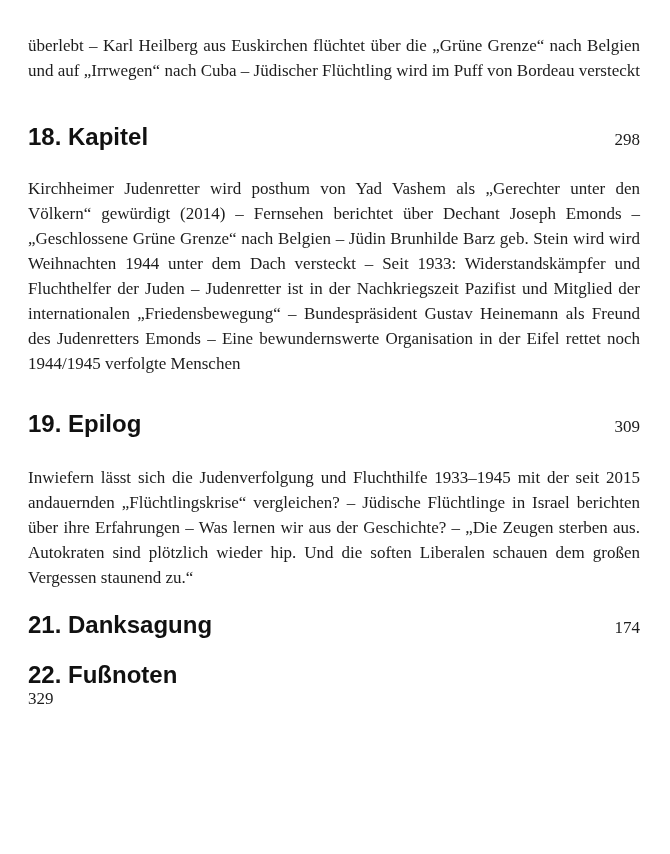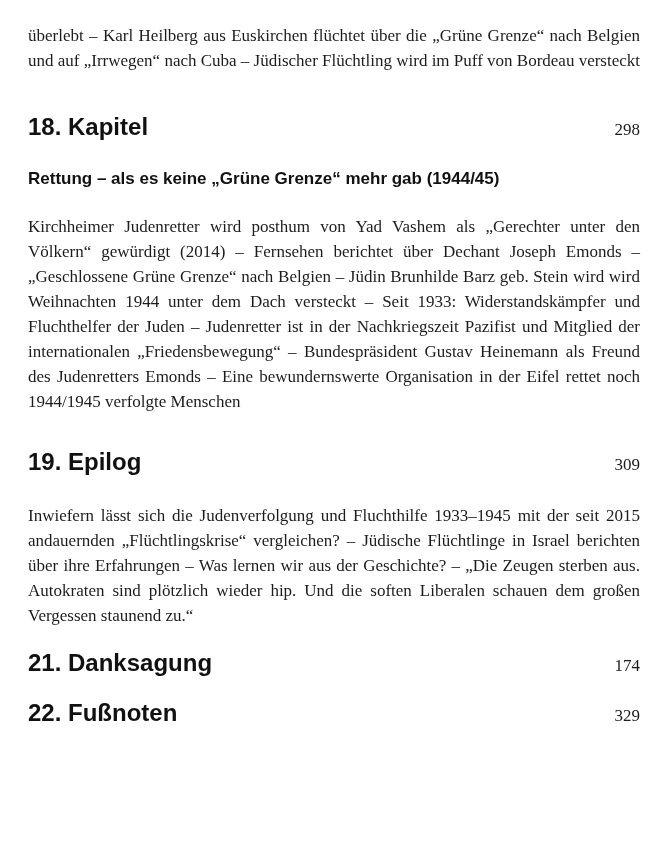--- a/index.html
+++ b/index.html
@@ -5,21 +5,21 @@
   html, body {
     margin: 0;
     padding: 0;
     background: #ffffff;
   }
   .page {
     position: relative;
     width: 670px;
     height: 854px;
     box-sizing: border-box;
-    padding: 6px 30px 0 28px;
+    padding: 16px 30px 0 28px;
     background: #ffffff;
     color: #1c1c1c;
     font-family: "Liberation Serif", serif;
     overflow: hidden;
   }
   .body-par {
     font-size: 17px;
     line-height: 25px;
     text-align: justify;
     color: #1c1c1c;
@@ -50,35 +50,34 @@
     color: #111111;
   }
   
   .m-entry18   { margin-top: 42px; }
   .m-subtitle  { margin-top: 26px; }
   .m-par18     { margin-top: 24px; }
   .m-entry19   { margin-top: 36px; }
   .m-par19     { margin-top: 26px; }
   .m-entry20   { margin-top: 34px; }
   .m-entry21   { margin-top: 23px; }
-  .m-entry22   { margin-top: 23px; }
+  .m-entry22   { margin-top: 23px; flex-direction: column; }
 </style>
 </head>
 <body>
 
 <div class="page">
 
   <p class="body-par">überlebt – Karl Heilberg aus Euskirchen flüchtet über die „Grüne Grenze“ nach Belgien und auf „Irrwegen“ nach Cuba – Jüdischer Flüchtling wird im Puff von Bordeau versteckt</p>
 
   <div class="toc-entry m-entry18">
     <span class="entry-title">18. Kapitel</span>
     <span class="entry-page">298</span>
   </div>
 
-  <div class="chapter-subtitle m-subtitle">Rettung – als es keine „Grüne Grenze“ mehr gab (1944/45)</div>
 
   <p class="body-par m-par18">Kirchheimer Judenretter wird posthum von Yad Vashem als „Gerechter unter den Völkern“ gewürdigt (2014) – Fernsehen berichtet über Dechant Joseph Emonds – „Geschlossene Grüne Grenze“ nach Belgien – Jüdin Brunhilde Barz geb. Stein wird wird Weihnachten 1944 unter dem Dach versteckt – Seit 1933: Widerstandskämpfer und Fluchthelfer der Juden – Judenretter ist in der Nachkriegszeit Pazifist und Mitglied der internationalen „Friedensbewegung“ – Bundespräsident Gustav Heinemann als Freund des Judenretters Emonds – Eine bewundernswerte Organisation in der Eifel rettet noch 1944/1945 verfolgte Menschen</p>
 
   <div class="toc-entry m-entry19">
     <span class="entry-title">19. Epilog</span>
     <span class="entry-page">309</span>
   </div>
 
   <p class="body-par m-par19">Inwiefern lässt sich die Judenverfolgung und Fluchthilfe 1933–1945 mit der seit 2015 andauernden „Flüchtlingskrise“ vergleichen? – Jüdische Flüchtlinge in Israel berichten über ihre Erfahrungen – Was lernen wir aus der Geschichte? – „Die Zeugen sterben aus. Autokraten sind plötzlich wieder hip. Und die soften Liberalen schauen dem großen Vergessen staunend zu.“</p>
 

